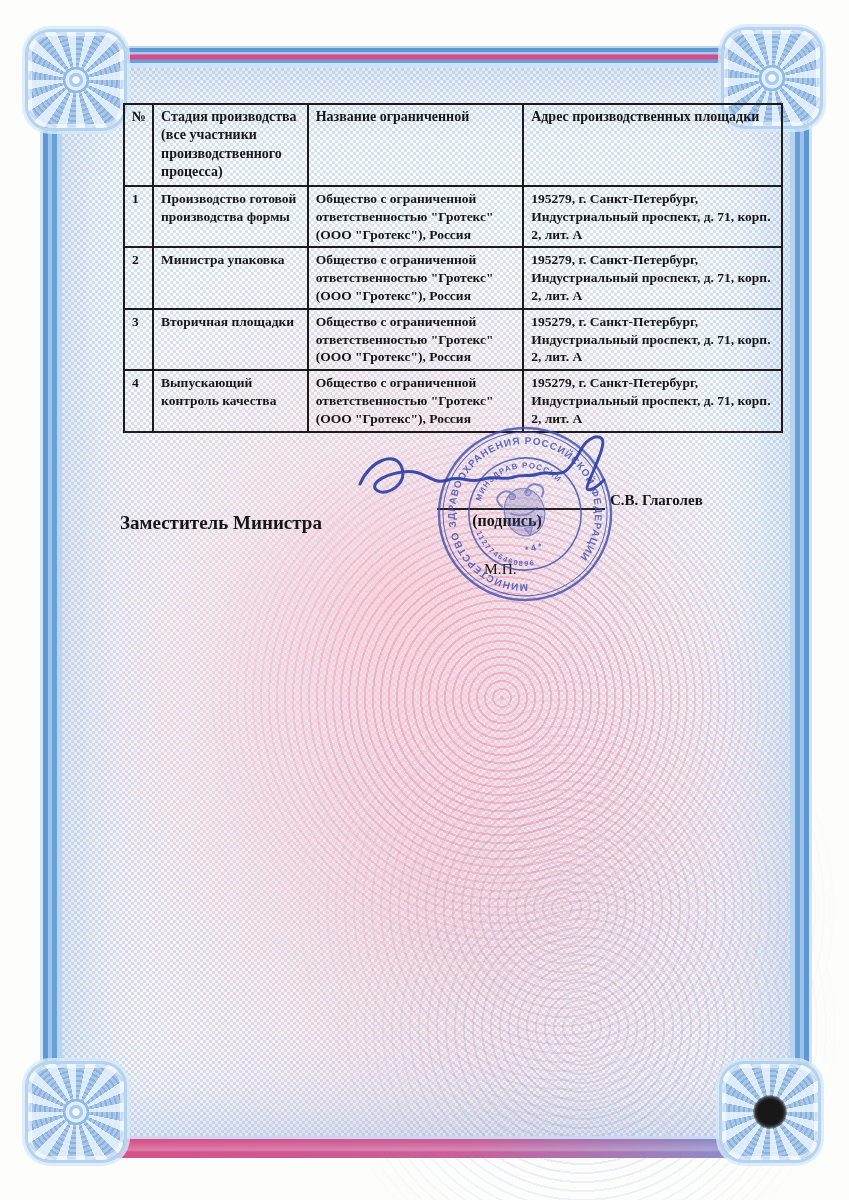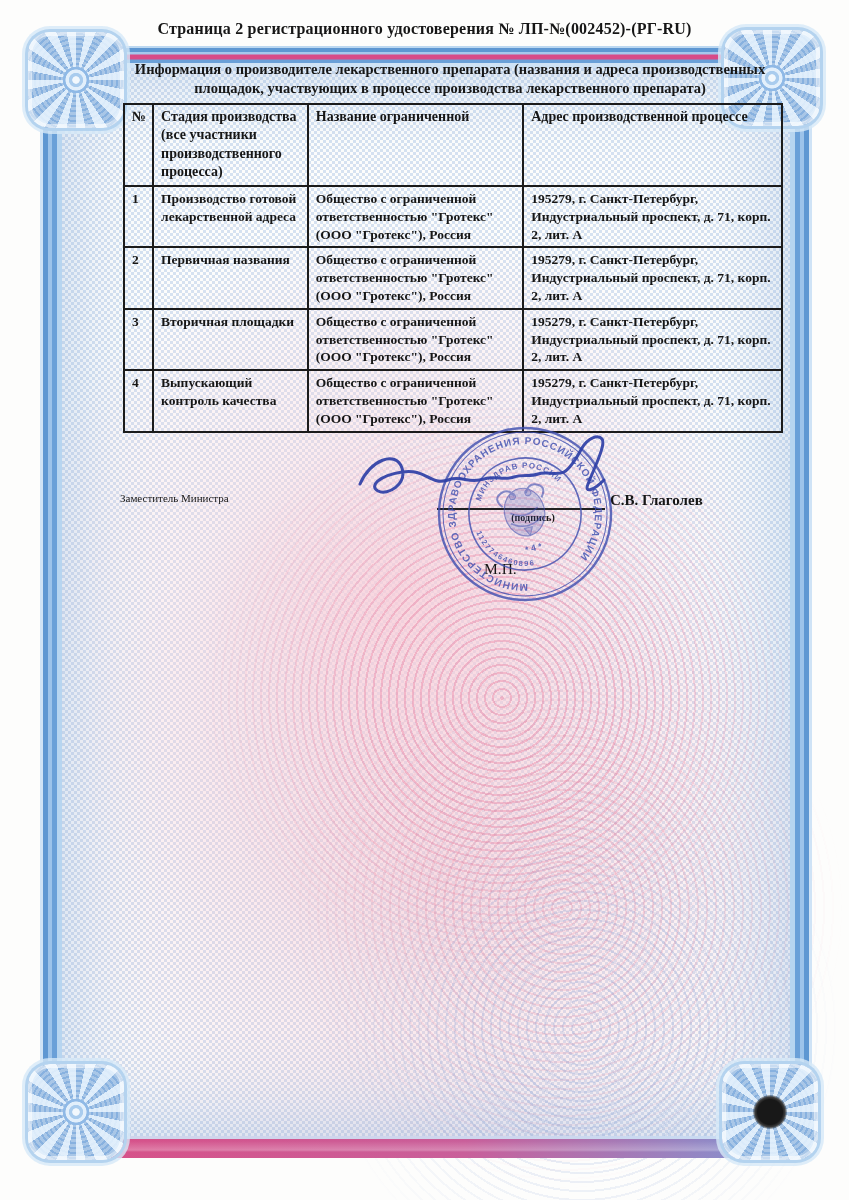--- a/index.html
+++ b/index.html
@@ -58,25 +58,25 @@
     font-size:14.5px;font-weight:bold;line-height:1.3;}
 
   table.manuf{position:absolute;left:123px;top:103px;width:660px;border-collapse:collapse;
     font-size:13.5px;font-weight:bold;line-height:1.32;}
   table.manuf th,table.manuf td{border:2px solid #1b1b1b;padding:3px 6px 3px 7px;
     vertical-align:top;text-align:left;background:transparent;}
   table.manuf th{font-size:14px;height:70px;}
   table.manuf td{height:51px;}
   th.c-num,td.c-num{text-align:center;padding-left:2px;padding-right:2px;}
 
-  .sig-title{position:absolute;left:120px;top:492px;font-size:11px;font-weight:normal;}
+  .sig-title{position:absolute;left:120px;top:512px;font-size:19px;font-weight:bold;}
   .sig-name{position:absolute;left:610px;top:492px;font-size:15px;font-weight:bold;}
   .sig-line{position:absolute;left:437px;top:508px;width:168px;border-top:2px solid #222;}
-  .sig-caption{position:absolute;left:449px;top:512px;width:168px;text-align:center;
-    font-size:10px;font-weight:bold;}
+  .sig-caption{position:absolute;left:423px;top:512px;width:168px;text-align:center;
+    font-size:16px;font-weight:bold;}
   .seal-mark{position:absolute;left:484px;top:560px;width:80px;text-align:left;font-size:15.5px;}
 
   .stamp-svg{position:absolute;left:435px;top:424px;width:180px;height:180px;
     transform:rotate(-14deg);opacity:0.82;}
   .sign-svg{position:absolute;left:342px;top:432px;width:290px;height:82px;}
 </style>
 </head>
 <body>
 
 <div class="page">
@@ -90,47 +90,45 @@
   <div class="band bottom"></div>
   <div class="band left"></div>
   <div class="band right"></div>
   <div class="rosette tl"></div>
   <div class="rosette tr"></div>
   <div class="rosette bl"></div>
   <div class="rosette br">
     <div class="punch"></div>
   </div>
 
-  <div class="page-header">Страница 2  регистрационного удостоверения № ЛП-№(002452)-(РГ-RU)</div>
 
-  <div class="intro">Информация о производителе лекарственного препарата (названия и адреса производственных площадок, участвующих в процессе производства лекарственного препарата)</div>
 
   <table class="manuf">
     <colgroup>
         <col style="width:27px">
         <col style="width:155px">
         <col style="width:217px">
         <col style="width:261px">
       </colgroup>
     <tbody>
         <tr>
       <th class="c-num">№</th>
       <th>Стадия производства (все участники производственного процесса)</th>
       <th>Название ограниченной</th>
-      <th>Адрес производственной процессе</th>
+      <th>Адрес производственных площадки</th>
     </tr>
     <tr>
       <td class="c-num">1</td>
-      <td>Производство готовой лекарственной адреса</td>
+      <td>Производство готовой производства формы</td>
       <td>Общество с ограниченной ответственностью "Гротекс" (ООО "Гротекс"), Россия</td>
       <td>195279, г. Санкт-Петербург, Индустриальный проспект, д. 71, корп. 2, лит. А</td>
     </tr>
     <tr>
       <td class="c-num">2</td>
-      <td>Первичная названия</td>
+      <td>Министра упаковка</td>
       <td>Общество с ограниченной ответственностью "Гротекс" (ООО "Гротекс"), Россия</td>
       <td>195279, г. Санкт-Петербург, Индустриальный проспект, д. 71, корп. 2, лит. А</td>
     </tr>
     <tr>
       <td class="c-num">3</td>
       <td>Вторичная площадки</td>
       <td>Общество с ограниченной ответственностью "Гротекс" (ООО "Гротекс"), Россия</td>
       <td>195279, г. Санкт-Петербург, Индустриальный проспект, д. 71, корп. 2, лит. А</td>
     </tr>
     <tr>

